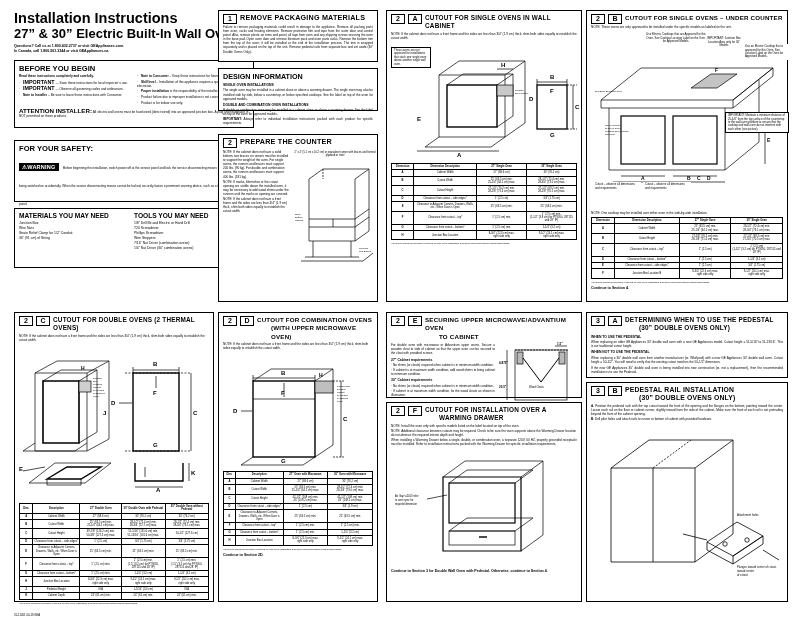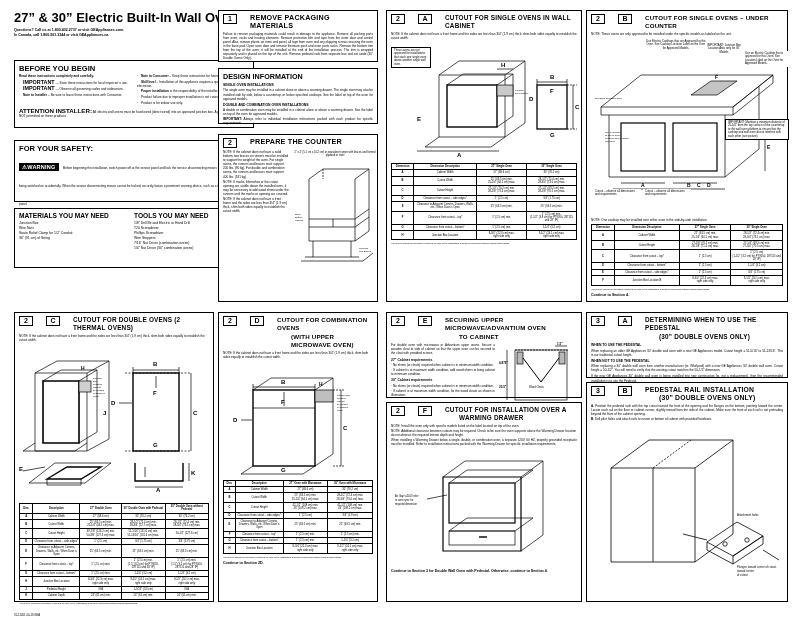--- a/index.html
+++ b/index.html
@@ -7,21 +7,21 @@
     width:802px;height:620px;overflow:hidden;
     font-family:"Liberation Sans",sans-serif;
     color:#000;
     position:relative;
   }
   .page{position:absolute;inset:0;}
 
   
   .panel{position:absolute;border:1px solid #000;box-sizing:border-box;background:#fff;}
 
-  .sec-head{display:flex;align-items:flex-start;gap:13px;margin:3px 4px 1px 4px;}
+  .sec-head{display:flex;align-items:flex-start;gap:3px;margin:3px 4px 1px 4px;}
   .secnum{
     border:1px solid #000;font-weight:bold;font-size:7px;line-height:8px;
     padding:0 2px;min-width:8px;text-align:center;background:#fff;
   }
   .sec-title{font-weight:bold;font-size:7.2px;line-height:8.4px;letter-spacing:.2px;}
   .sec-title .sub{display:block;}
 
   .body-txt{font-size:3.1px;line-height:4.1px;margin:1px 4px;text-align:justify;}
   .body-txt b{font-weight:bold;}
   .note{font-size:3.1px;line-height:4.1px;margin:1px 4px;}
@@ -72,20 +72,21 @@
     position:absolute;background:#fff;
   }
   .footer{position:absolute;left:14px;bottom:3px;font-size:2.8px;}
 </style>
 </head>
 <body>
 
 <div class="page">
 
   <div style="position:absolute;left:14px;top:10px;width:240px;">
+    <div class="title1">Installation Instructions</div>
     <div class="title2">27” &amp; 30” Electric Built-In Wall Ovens</div>
     <div class="contact">Questions? Call us at 1.800.432.2737 or visit GEAppliances.com.</div>
     <div class="contact" style="margin-top:0">In Canada, call 1.800.561.3344 or visit GEAppliances.ca.</div>
   </div>
 
   <div class="panel" style="left:14px;top:140px;width:240px;height:62px;">
     <div style="font-size:7.6px;font-weight:bold;margin:3px 0 2px 4px;">FOR YOUR SAFETY:</div>
     <div style="margin:0 4px;">
       <span class="warnbadge">⚠WARNING</span>
       <span style="font-size:3.1px;line-height:4.1px;">Before beginning the installation, switch power off at the service panel and lock the service disconnecting means to prevent power from being switched on accidentally. When the service disconnecting means cannot be locked, securely fasten a prominent warning device, such as a tag, to the service panel.</span>
@@ -319,21 +320,21 @@
   </div>
 
   <div class="panel" style="left:218px;top:10px;width:160px;height:52px;">
     <div class="sec-head">
       <span class="secnum">1</span>
       <span class="sec-title">REMOVE PACKAGING MATERIALS</span>
     </div>
     <div class="body-txt">Failure to remove packaging materials could result in damage to the appliance. Remove all packing parts from oven, racks and heating elements. Remove protective film and tape from the outer door and control panel. Also, remove plastic on trims and panel, all tape from oven and any shipping screws securing the oven in the base pad. Open oven door and remove literature pack and oven parts racks. Remove the bottom trim from the top of the oven; it will be installed at the end of the installation process. The trim is wrapped separately and is placed on the top of the unit. Remove pedestal rails from separate box and set aside (30” Double Ovens Only).</div>
   </div>
 
-  <div class="panel" style="left:218px;top:68px;width:160px;height:56px;">
+  <div class="panel" style="left:218px;top:68px;width:160px;height:43px;">
     <div style="font-size:7.2px;font-weight:bold;margin:3px 0 2px 4px;">DESIGN INFORMATION</div>
     <div class="mini-head">SINGLE OVEN INSTALLATIONS</div>
     <div class="body-txt">The single oven may be installed in a cabinet alone or above a warming drawer. The single oven may also be installed side by side, below a countertop, or below specified cooktops. See the label on top of the oven for approved models.</div>
     <div class="mini-head">DOUBLE AND COMBINATION OVEN INSTALLATIONS</div>
     <div class="body-txt">A double or combination oven may be installed in a cabinet alone or above a warming drawer. See the label on top of the oven for approved models.</div>
     <div class="body-txt">
       <b>IMPORTANT:</b>
       <span>Always refer to individual installation instructions packed with each product for specific requirements.</span>
     </div>
   </div>

